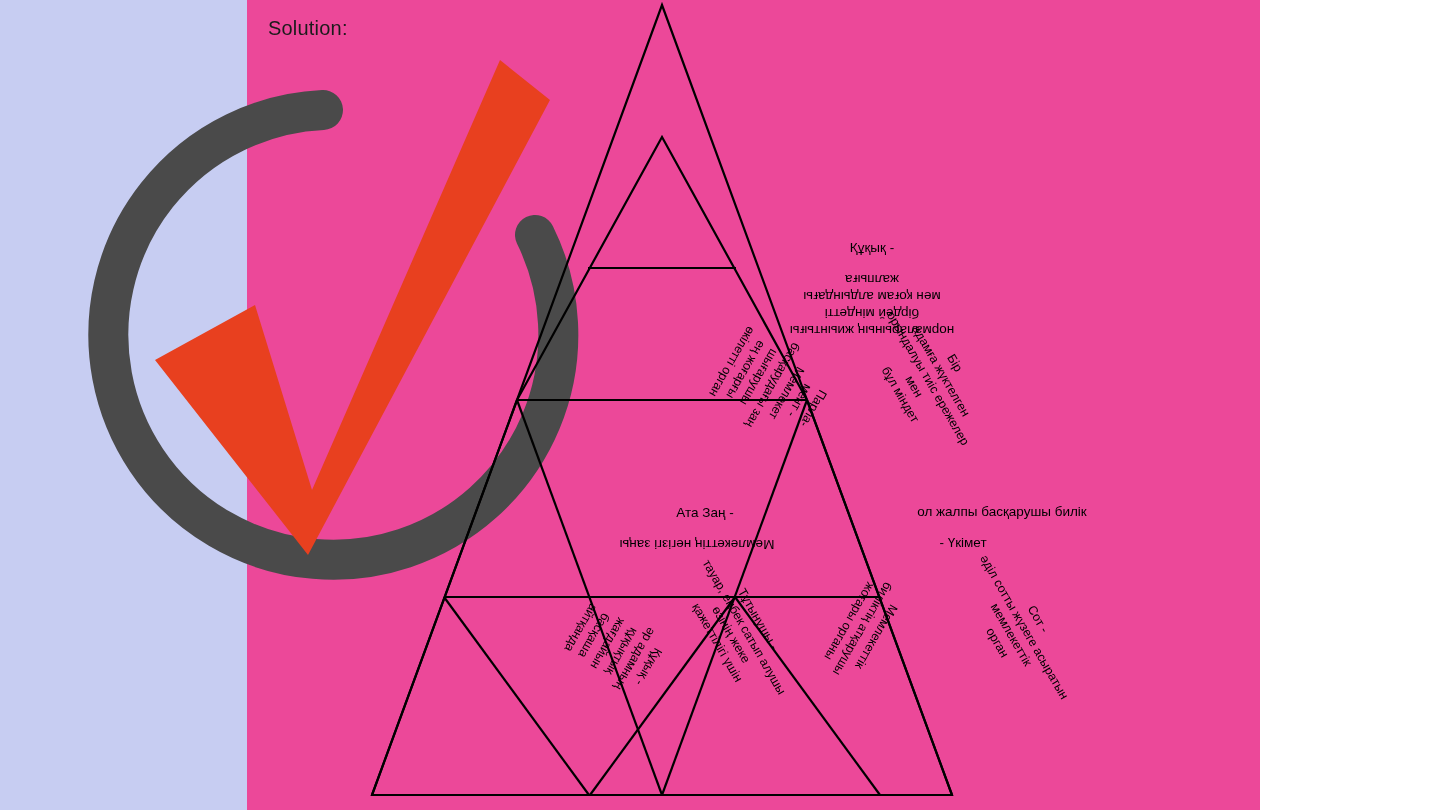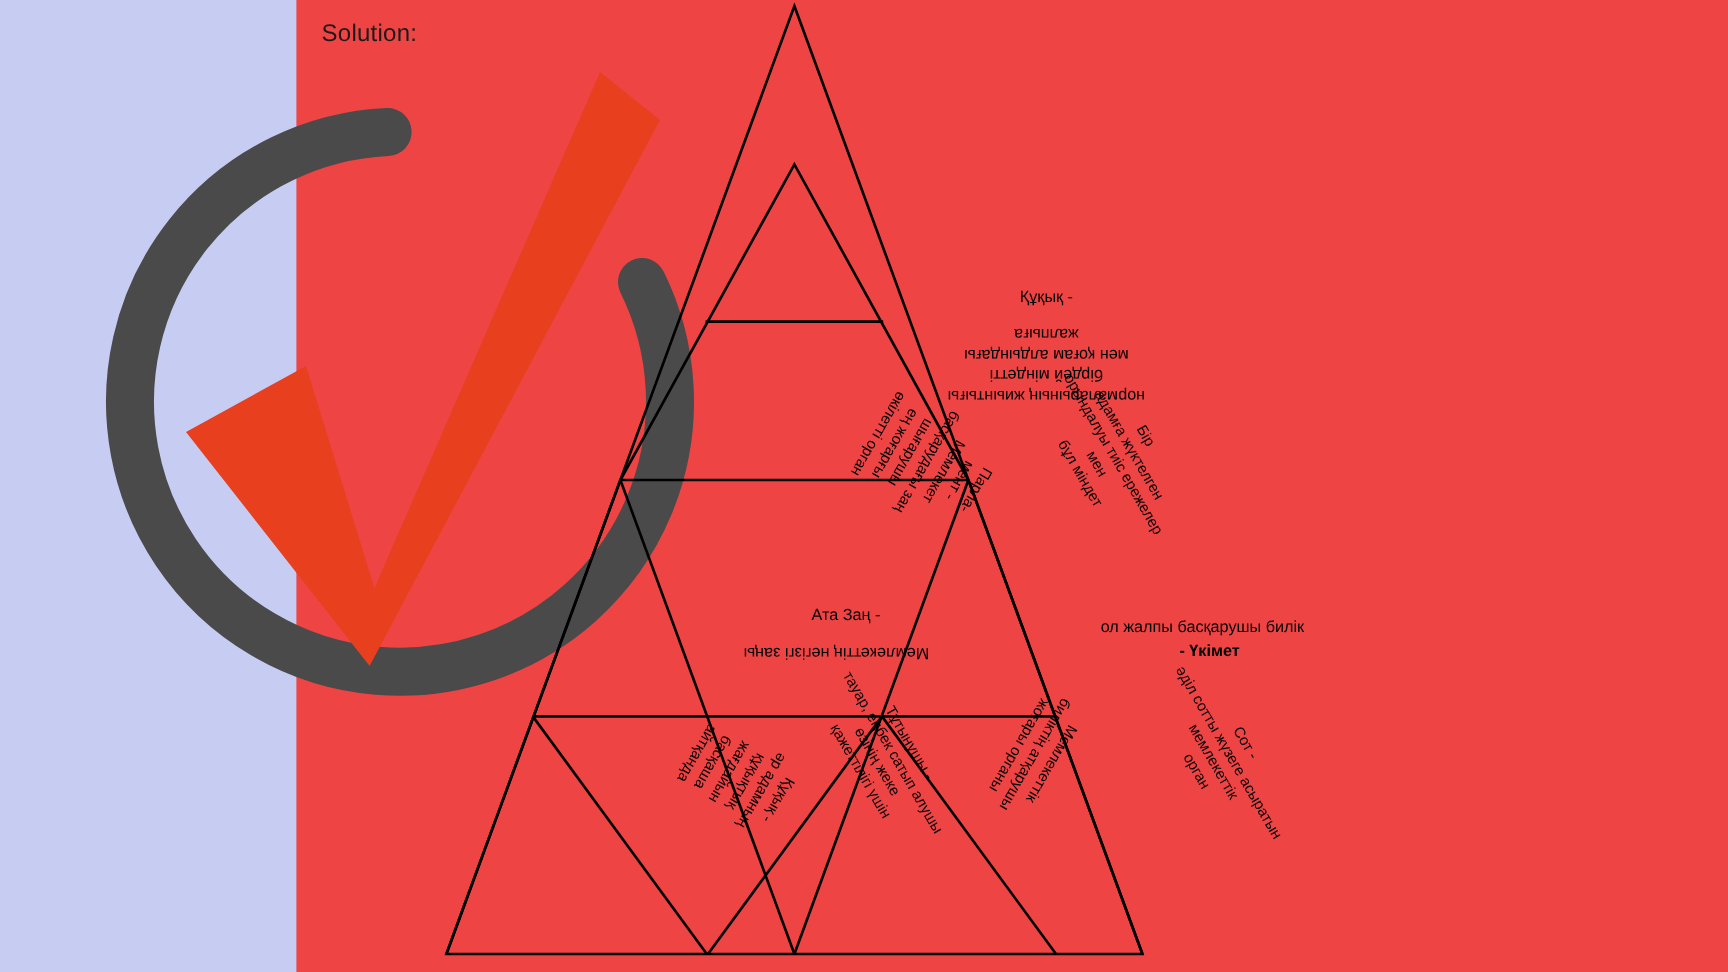--- a/index.html
+++ b/index.html
@@ -8,23 +8,23 @@
     background: #ffffff;
   }
   body {
     width: 1440px;
     height: 810px;
     overflow: hidden;
     font-family: "Liberation Sans", sans-serif;
   }
   #stage {
     position: relative;
-    width: 1440px;
-    height: 810px;
-    background: #ef4444;
+    width: 1260px;
+    height: 810px;
+    background: #ec4899;
   }
   
   #left-band {
     position: absolute;
     left: 0;
     top: 0;
     width: 247px;
     height: 810px;
     background: #c7cdf2;
   }
@@ -74,39 +74,38 @@
     top: 240px;
     width: 200px;
   }
   #lbl-ata-zan {
     left: 253px;
     top: 505px;
     width: 200px;
   }
   #lbl-ukimet-top {
     left: 520px;
-    top: 515px;
+    top: 504px;
     width: 260px;
   }
   
   #lbl-kukyk-def {
     left: 412px;
     top: 270px;
     width: 216px;
   }
   #lbl-ata-zan-def {
     left: 215px;
     top: 535px;
     width: 260px;
   }
   #lbl-ukimet-def {
-    left: 571px;
+    left: 526px;
     top: 535px;
     width: 170px;
-    font-weight: bold;
   }
   
   .rot {
     transform-origin: 50% 50%;
   }
   #lbl-parliament {
     left: 340px;
     top: 330px;
     width: 160px;
     transform: rotate(-60deg) rotate(180deg);

